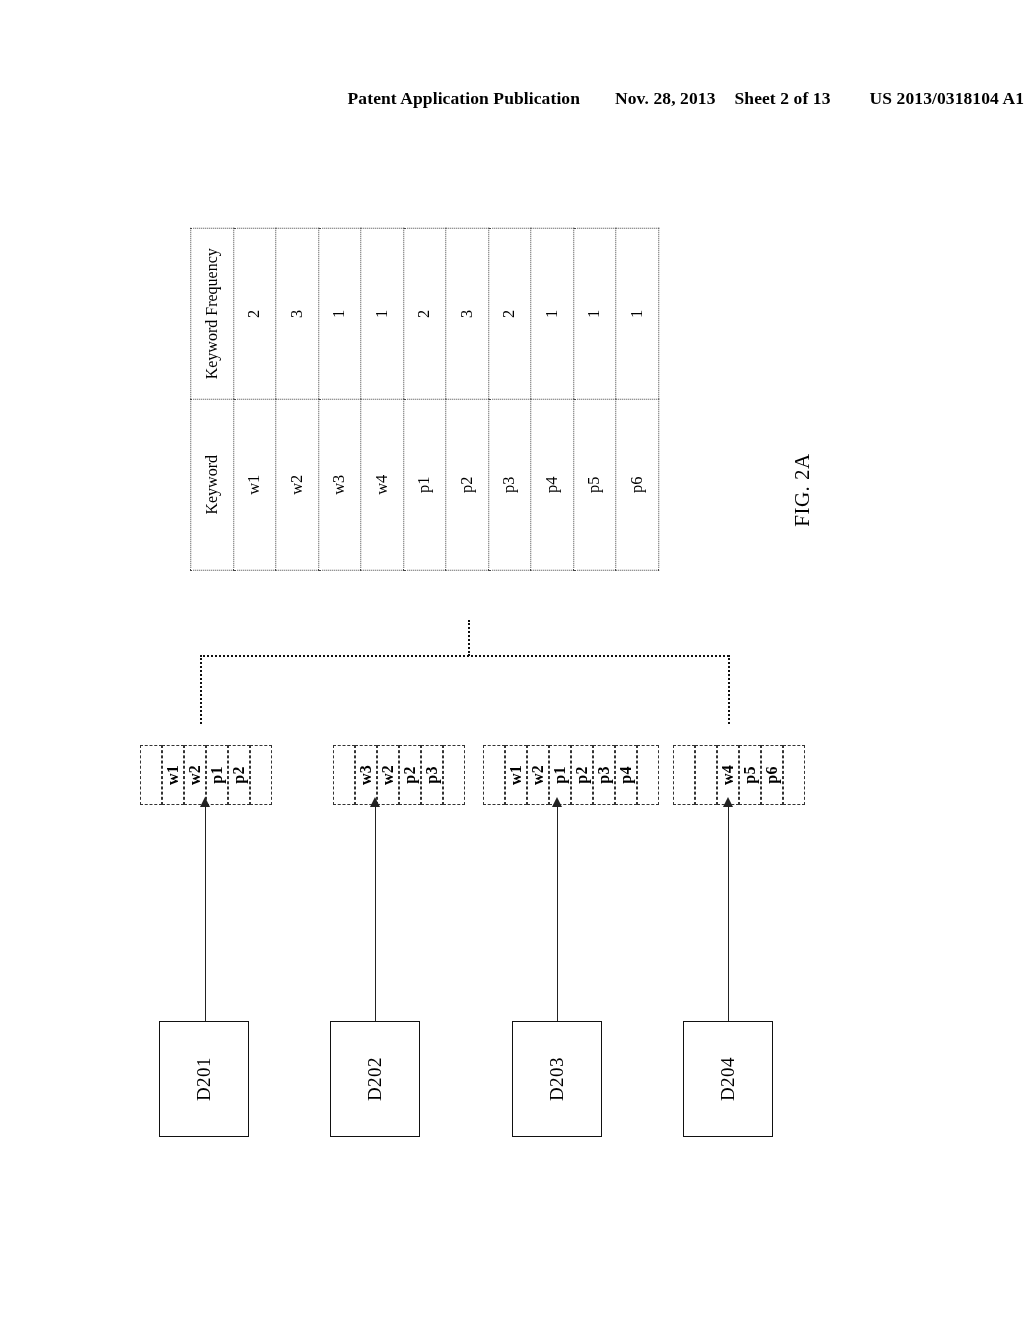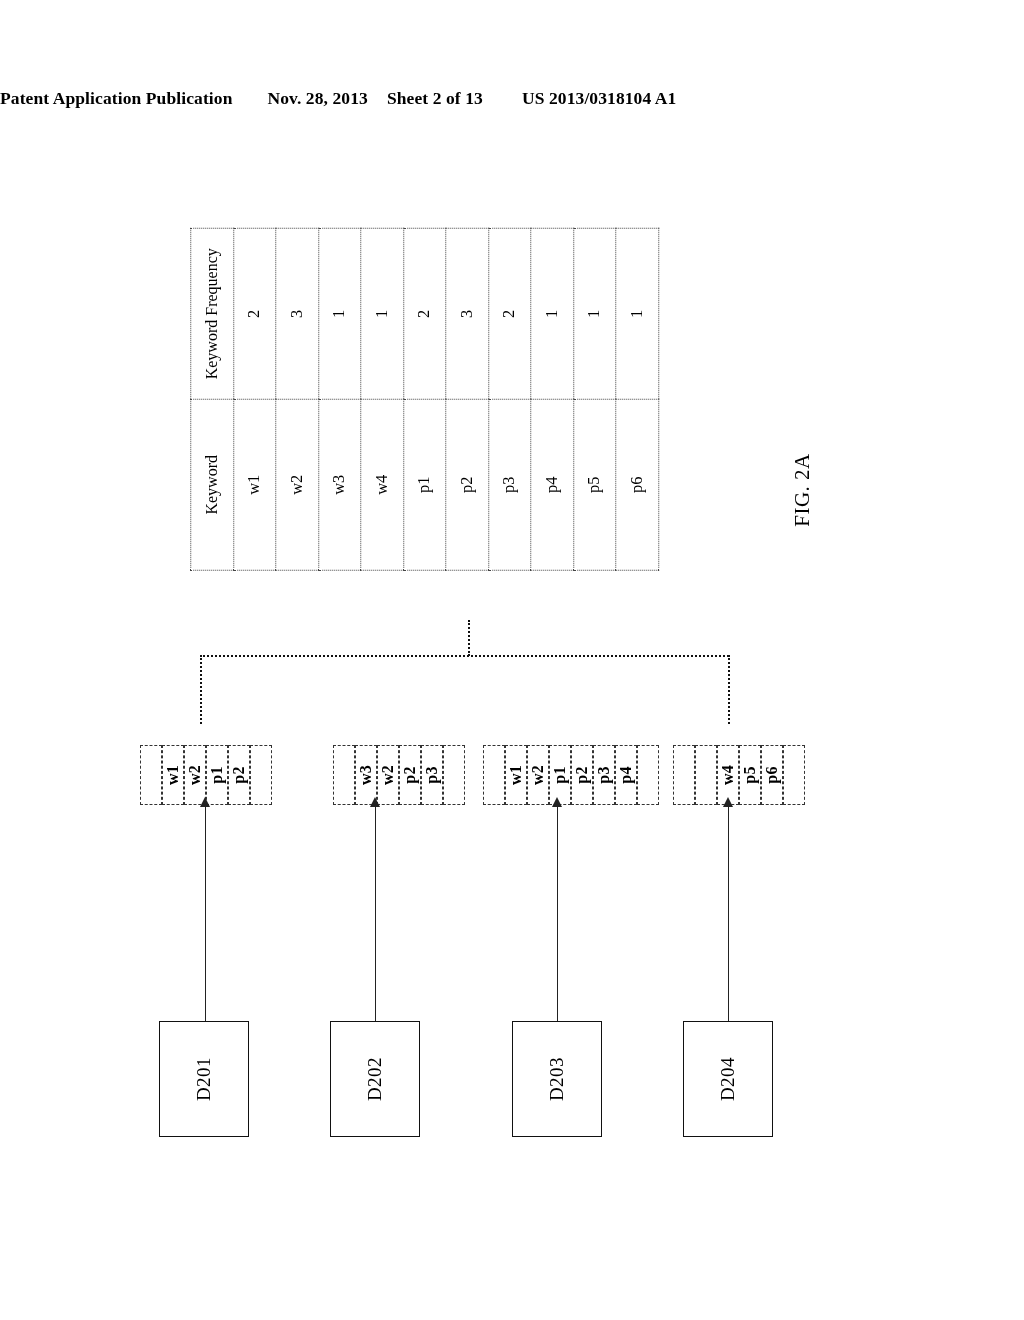--- a/index.html
+++ b/index.html
@@ -15,21 +15,21 @@
     color: #000000;
     overflow: hidden;
   }
 
   
   #patent-header {
     position: absolute;
     left: 0;
     top: 88px;
     width: 1024px;
-    text-align: left;
+    text-align: right;
     font-family: "Liberation Serif", serif;
     font-weight: bold;
     font-size: 17.5px;
     letter-spacing: 0.1px;
     white-space: nowrap;
   }
   #patent-header .h-pub { }
   #patent-header .h-gap1 { display: inline-block; width: 26px; }
   #patent-header .h-gap2 { display: inline-block; width: 10px; }
   #patent-header .h-gap3 { display: inline-block; width: 30px; }

